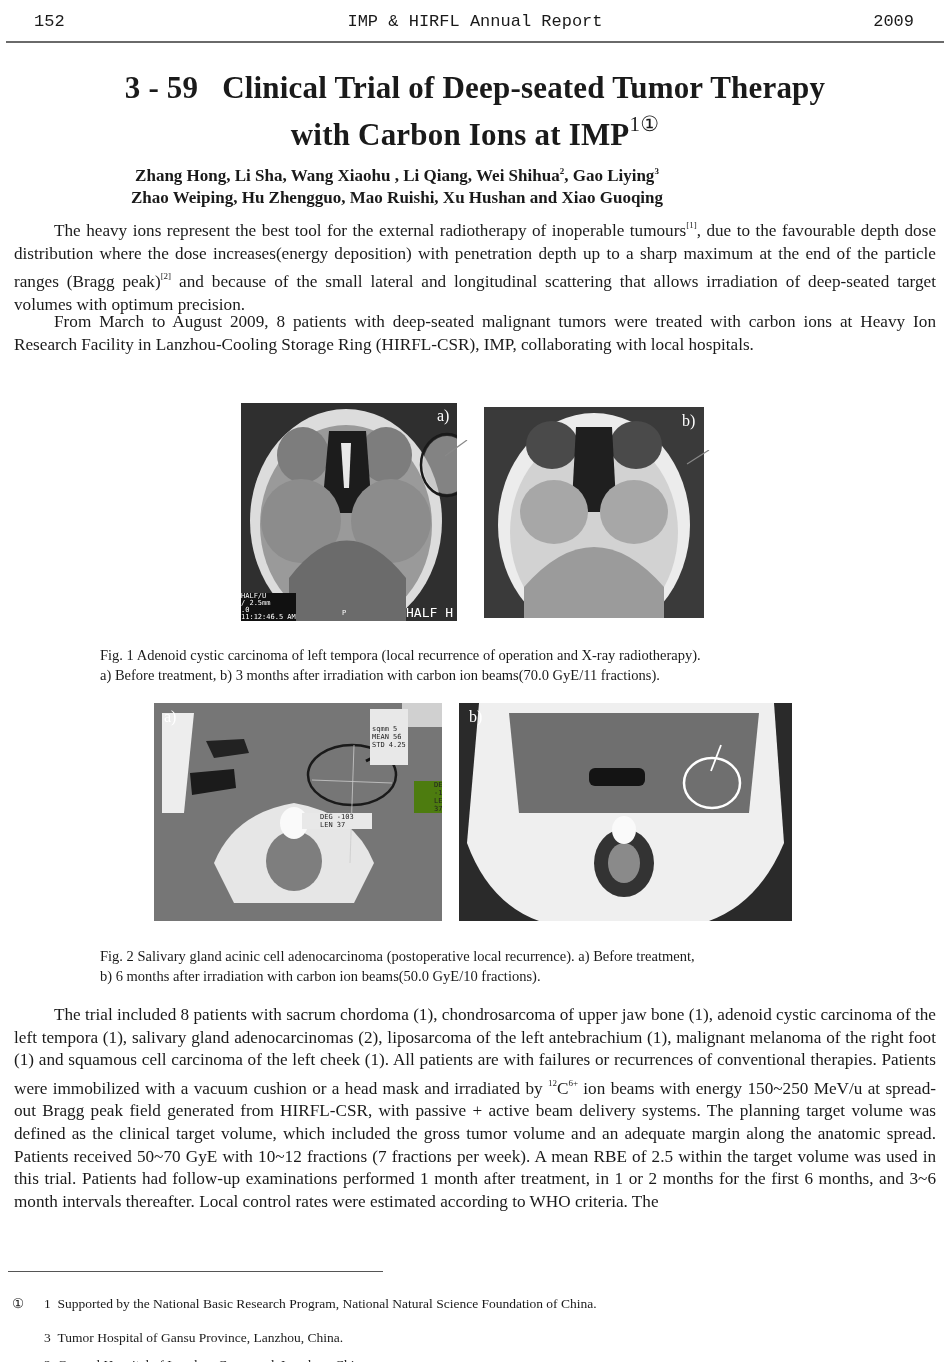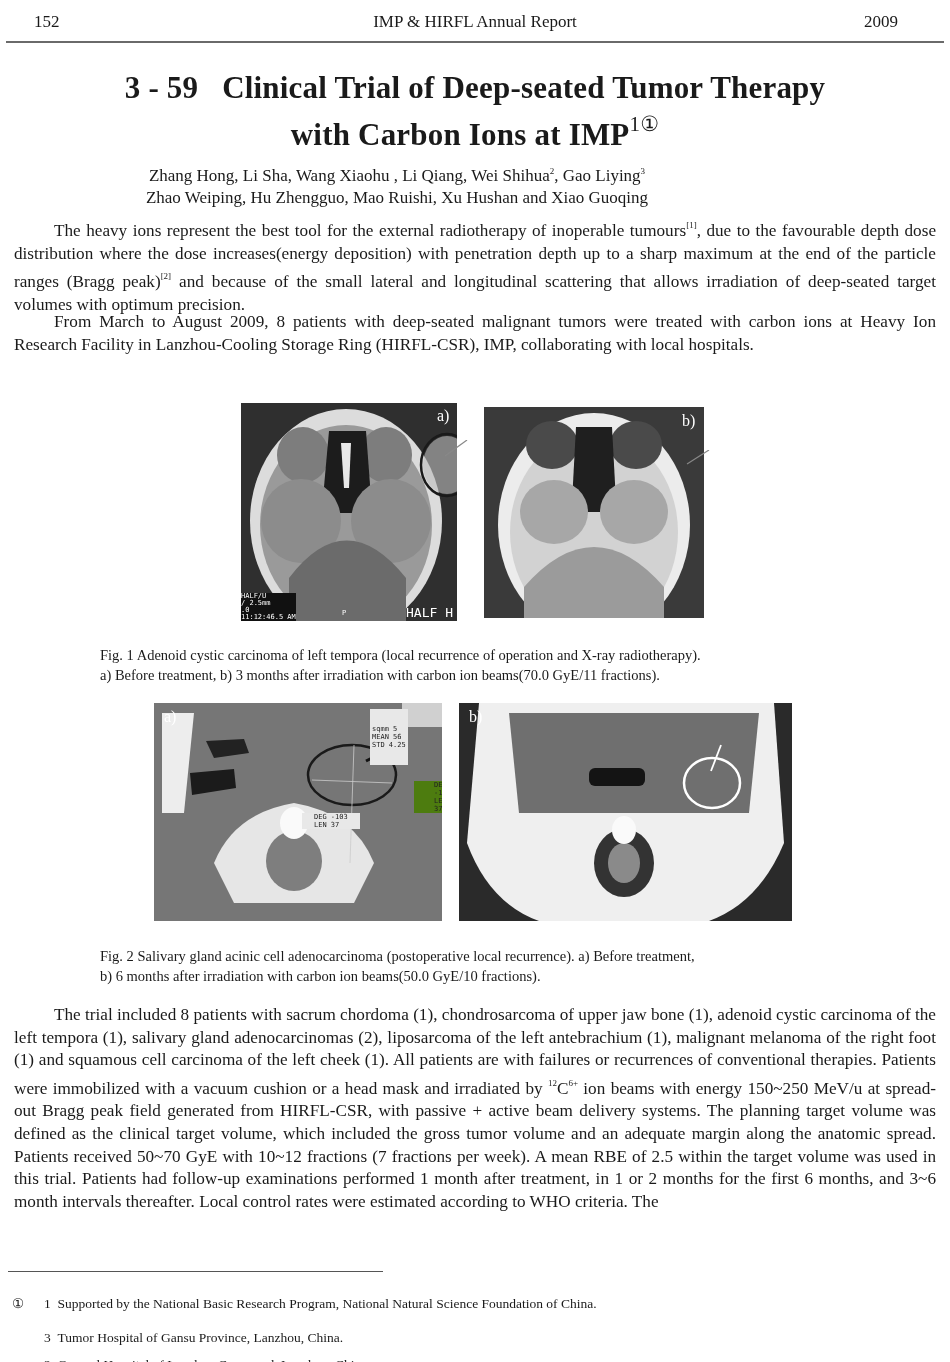--- a/index.html
+++ b/index.html
@@ -1,29 +1,29 @@
 <!DOCTYPE html>
 <html><head>
 <meta charset="utf-8">
 <style>
   html, body { margin: 0; padding: 0; background: #ffffff; }
   body { width: 950px; height: 1362px; position: relative; overflow: hidden;
          font-family: "Liberation Serif", "DejaVu Serif", serif; color: #1a1a1a; }
-  .running-header { position: absolute; left: 0; top: 0; width: 950px; height: 44px; }
+  .running-header { position: absolute; left: 0; top: 0; width: 950px; height: 44px; font-family: Liberation Mono, monospace; }
   .rh-page { position: absolute; left: 34px; top: 12px; font-size: 17px; }
   .rh-title { position: absolute; left: 0; width: 950px; top: 12px; text-align: center; font-size: 17px; }
-  .rh-year { position: absolute; right: 52px; top: 12px; font-size: 17px; }
+  .rh-year { position: absolute; right: 36px; top: 12px; font-size: 17px; }
   .rh-rule { position: absolute; left: 6px; right: 6px; top: 41px; height: 2px; background: #6a6a6a; }
 
   .title { position: absolute; left: 0; width: 950px; top: 70px; text-align: center;
            font-family: "Liberation Serif", serif; font-weight: bold; font-size: 31px; line-height: 36px; letter-spacing: 0.2px; }
   .title sup { font-size: 21px; font-weight: normal; vertical-align: 14px; }
 
   .authors { position: absolute; left: 0; width: 794px; top: 160px; text-align: center;
-             font-size: 17px; line-height: 22px; }
+             font-size: 17px; line-height: 22px; font-weight: bold; }
   .authors sup { font-size: 9px; vertical-align: 7px; }
 
   .para { position: absolute; left: 14px; width: 922px; font-size: 17.2px; line-height: 22.6px;
           text-align: justify; text-align-last: auto; }
   .para sup { font-size: 9px; vertical-align: 8px; }
   .indent { text-indent: 40px; }
 
   .fig { position: absolute; background: #555; overflow: hidden; }
   .fig-label { position: absolute; font-size: 16px; color: #fff; }
 
@@ -126,21 +126,21 @@
   <span class="fig-label" style="left:10px; top:5px;">a)</span>
   <div style="position:absolute; left:216px; top:6px; background:#e8e8e8; font-family:'DejaVu Sans Mono',monospace; font-size:7px; line-height:8px; color:#222; padding:16px 2px;">
     <div>sqmm 5</div>
     <div>MEAN 56</div>
     <div>STD 4.25</div>
   </div>
   <div style="position:absolute; left:260px; top:78px; background:#4d7c0f; font-family:'DejaVu Sans Mono',monospace; font-size:7px; line-height:8px; color:#222; padding:0 20px;">
     <div>DEG -1</div>
     <div>LEN 37</div>
   </div>
-  <div style="position:absolute; left:148px; top:110px; background:#e8e8e8; font-family:'DejaVu Sans Mono',monospace; font-size:7px; line-height:8px; color:#222; padding:0 12px;">
+  <div style="position:absolute; left:148px; top:110px; background:#e8e8e8; font-family:'DejaVu Sans Mono',monospace; font-size:7px; line-height:8px; color:#222; padding:0 18px;">
     <div>DEG -103</div>
     <div>LEN 37</div>
   </div>
 </div>
 
 <div class="fig" style="left:459px; top:703px; width:333px; height:218px;">
   <svg width="333" height="218" viewBox="0 0 333 218">
     <rect width="333" height="218" fill="#2a2a2a"></rect>
     <path d="M20 0 L315 0 L325 140 Q300 200 250 218 L80 218 Q30 200 8 140 Z" fill="#efefef"></path>
     <path d="M50 10 L300 10 L290 110 L60 110 Z" fill="#6f6f6f"></path>

